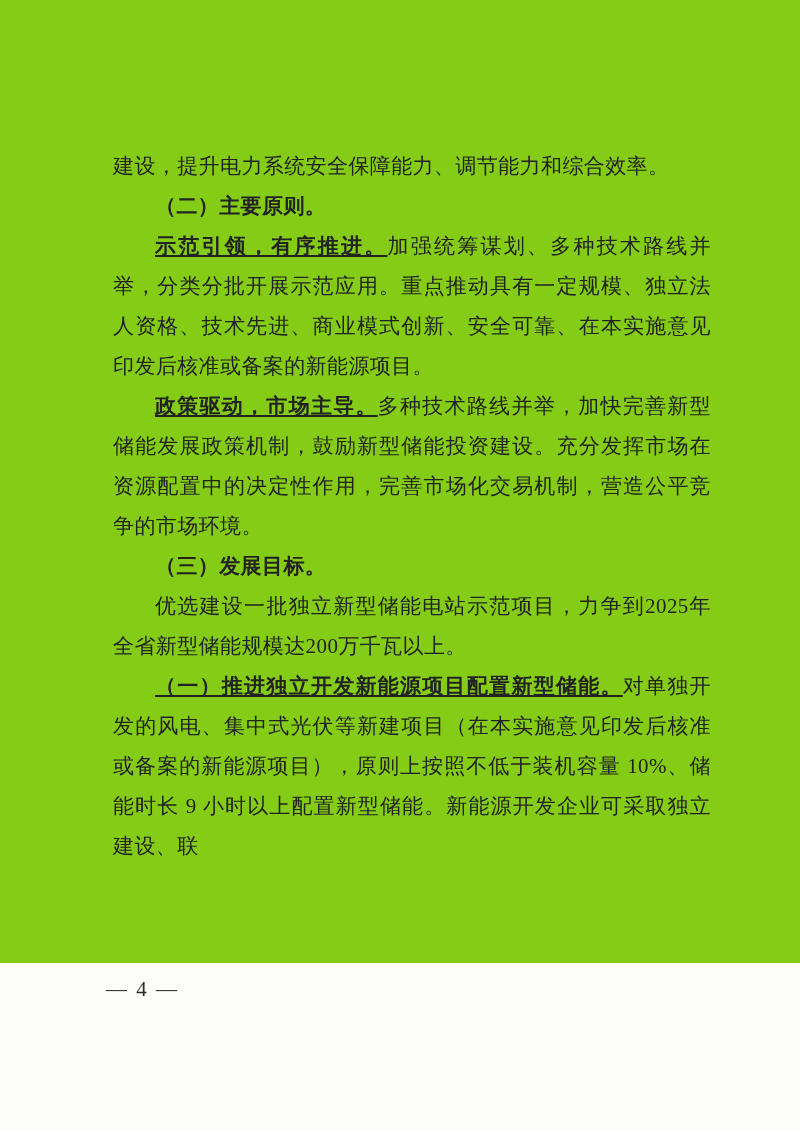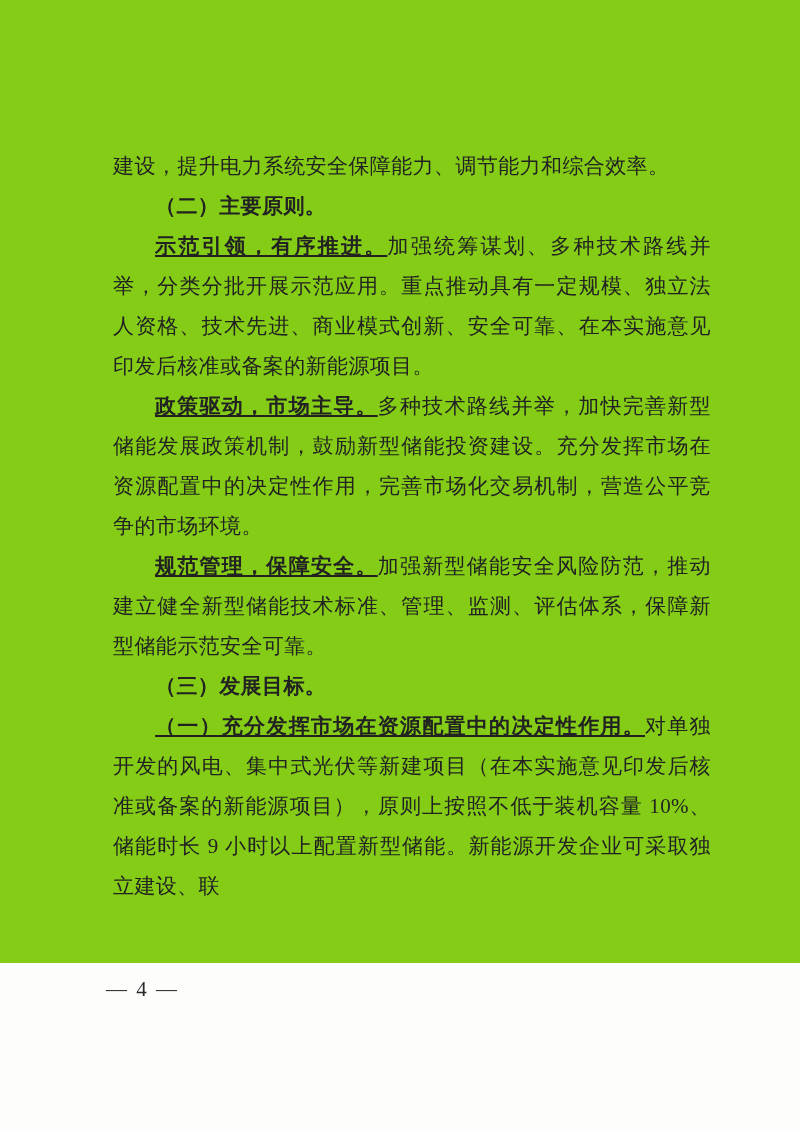--- a/index.html
+++ b/index.html
@@ -58,24 +58,24 @@
   <div class="content">
 
     <p class="para"><span>建设，提升电力系统安全保障能力、调节能力和综合效率。</span></p>
 
     <p class="para indent heading"><span>（二）主要原则。</span></p>
 
     <p class="para indent"><span class="lead">示范引领，有序推进。</span><span>加强统筹谋划、多种技术路线并举，分类分批开展示范应用。重点推动具有一定规模、独立法人资格、技术先进、商业模式创新、安全可靠、在本实施意见印发后核准或备案的新能源项目。</span></p>
 
     <p class="para indent"><span class="lead">政策驱动，市场主导。</span><span>多种技术路线并举，加快完善新型储能发展政策机制，鼓励新型储能投资建设。充分发挥市场在资源配置中的决定性作用，完善市场化交易机制，营造公平竞争的市场环境。</span></p>
 
-    <p class="para indent"><span class="lead">规范管理，保障安全。</span><span>加强新型储能安全风险防范，推动建立健全新型储能技术标准、管理、监测、评估体系，保障新型储能示范安全可靠。</span></p>
 
     <p class="para indent heading"><span>（三）发展目标。</span></p>
 
+    <p class="para indent"><span>优选建设一批独立新型储能电站示范项目，力争到2025年全省新型储能规模达200万千瓦以上。</span></p>
 
 
-    <p class="para indent"><span class="lead">（一）充分发挥市场在资源配置中的决定性作用。</span><span>对单独开发的风电、集中式光伏等新建项目（在本实施意见印发后核准或备案的新能源项目），原则上按照不低于装机容量 10%、储能时长 9 小时以上配置新型储能。新能源开发企业可采取独立建设、联</span></p>
+    <p class="para indent"><span class="lead">（一）推进独立开发新能源项目配置新型储能。</span><span>对单独开发的风电、集中式光伏等新建项目（在本实施意见印发后核准或备案的新能源项目），原则上按照不低于装机容量 10%、储能时长 9 小时以上配置新型储能。新能源开发企业可采取独立建设、联</span></p>
 
   </div>
 
   <div class="footer">— 4 —</div>
 </div>
 
 </body></html>

